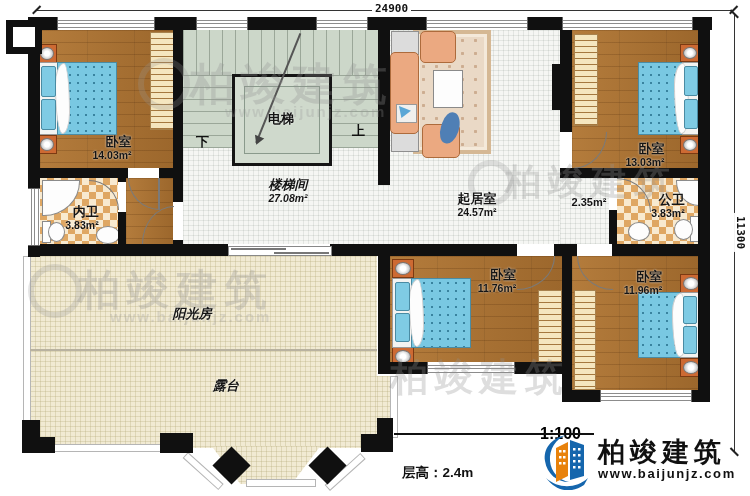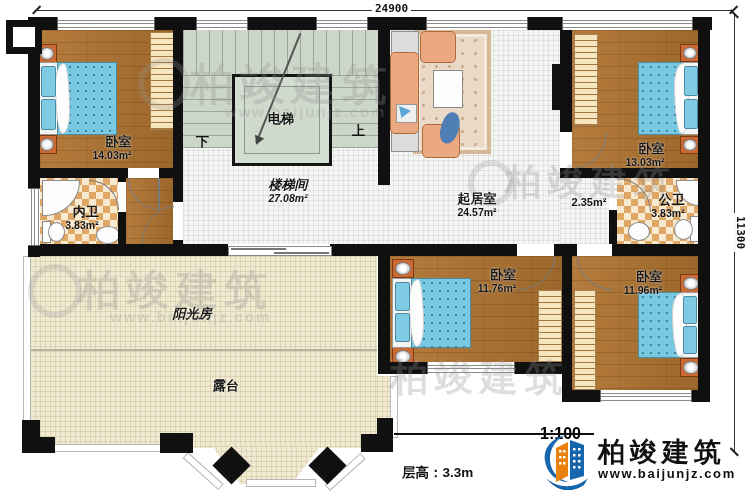--- a/index.html
+++ b/index.html
@@ -268,38 +268,38 @@
     <span class="nm">卧室</span>
     <span class="ar">11.76m²</span>
   </div>
   <div class="label" style="left:643px;top:270px;">
     <span class="nm">卧室</span>
     <span class="ar">11.96m²</span>
   </div>
   <div class="label" style="left:192px;top:307px;font-style:italic;">
     <span class="nm">阳光房</span>
   </div>
-  <div class="label" style="left:226px;top:379px;">
+  <div class="label" style="left:226px;top:379px;font-style:italic;">
     <span class="nm">露台</span>
   </div>
   <div class="dirlabel" style="left:196px;top:133px;">下</div>
   <div class="dirlabel" style="left:352px;top:122px;">上</div>
 
   <div class="dimline" style="left:36px;top:10px;width:698px;height:1.4px;"></div>
   <div class="tick" style="left:31px;top:9px;transform:rotate(-45deg);"></div>
   <div class="tick" style="left:728px;top:9px;transform:rotate(-45deg);"></div>
   <div class="dimtext" style="left:372px;top:2px;">24900</div>
   <div class="dimline" style="left:734px;top:14px;width:1.4px;height:438px;"></div>
   <div class="tick" style="left:729px;top:13px;transform:rotate(45deg);"></div>
   <div class="tick" style="left:729px;top:451px;transform:rotate(45deg);"></div>
   <div class="dimtext" style="left:721px;top:226px;transform:rotate(90deg);transform-origin:center;">11300</div>
 
   <div class="tb-scale" style="left:540px;top:406px;">1:100</div>
   <div class="tb-rule" style="left:394px;top:433px;width:200px;"></div>
-  <div class="tb-info" style="left:402px;top:464px;">层高：3.3m</div>
+  <div class="tb-info" style="left:402px;top:464px;">层高：2.4m</div>
 
   <svg class="abs" style="left:538px;top:432px;z-index:70;" width="56" height="58" viewBox="0 0 56 58">
     <path d="M28 3 C13 6 5 17 7 29 C9 42 19 50 31 50 C21 48 13 40 12 29 C11 17 18 7 28 3 Z" fill="#1566ad"></path>
     <path d="M18 16 L30 10 L30 44 L18 50 Z" fill="#e8820c"></path>
     <path d="M32 8 L46 13 L46 44 L32 48 Z" fill="#1566ad"></path>
     <g fill="#ffffff">
       <rect x="35" y="16" width="2.5" height="2.5"></rect>
         <rect x="40" y="16" width="2.5" height="2.5"></rect>
       <rect x="35" y="22" width="2.5" height="2.5"></rect>
         <rect x="40" y="22" width="2.5" height="2.5"></rect>

